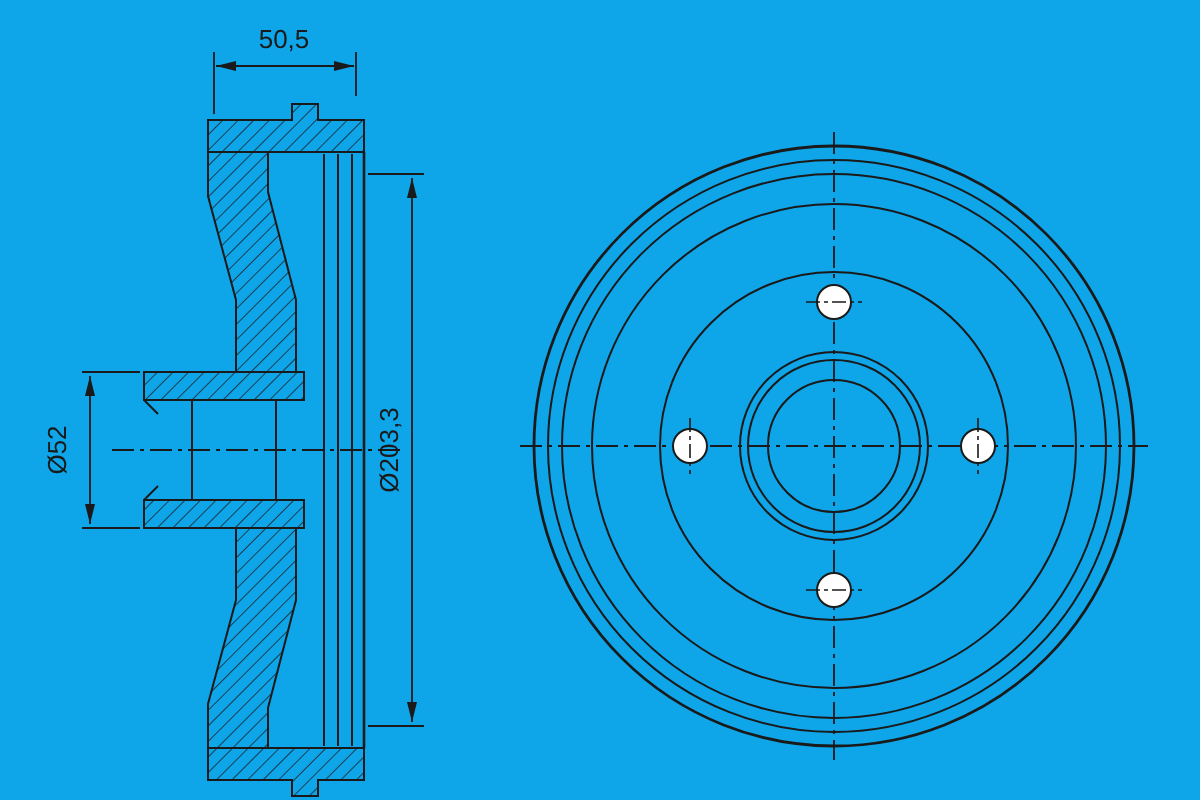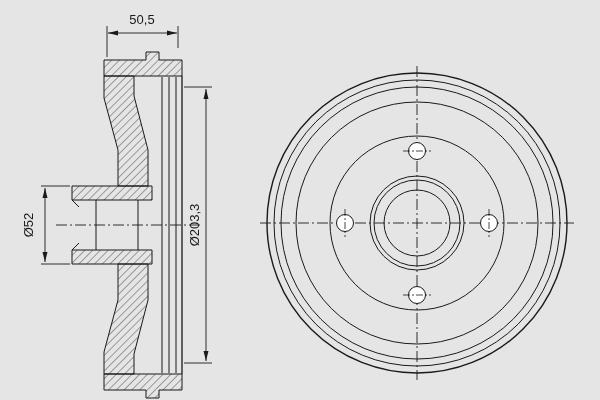--- a/index.html
+++ b/index.html
@@ -1,20 +1,20 @@
 <!DOCTYPE html>
 <html><head>
 <meta charset="utf-8">
 <style>
   html, body { margin: 0; padding: 0; background: #ffffff; }
   .canvas {
     position: relative;
     width: 600px;
     height: 400px;
-    background: #e5e5e5;
+    background: #0ea5e9;
     overflow: hidden;
   }
   svg { display: block; }
   text {
     font-family: "Liberation Sans", sans-serif;
     font-size: 13px;
     fill: #1a1a1a;
   }
 </style>
 </head>

